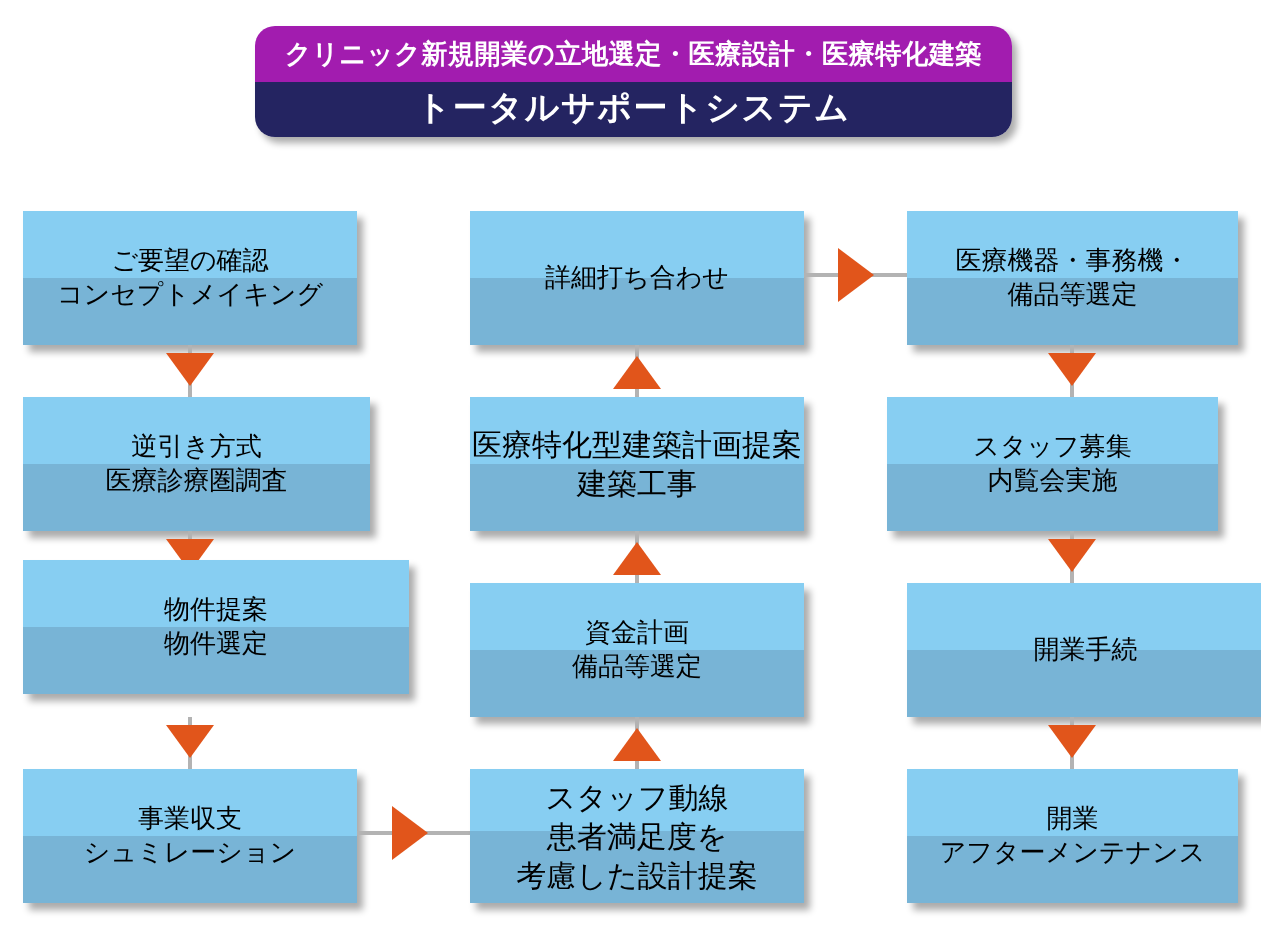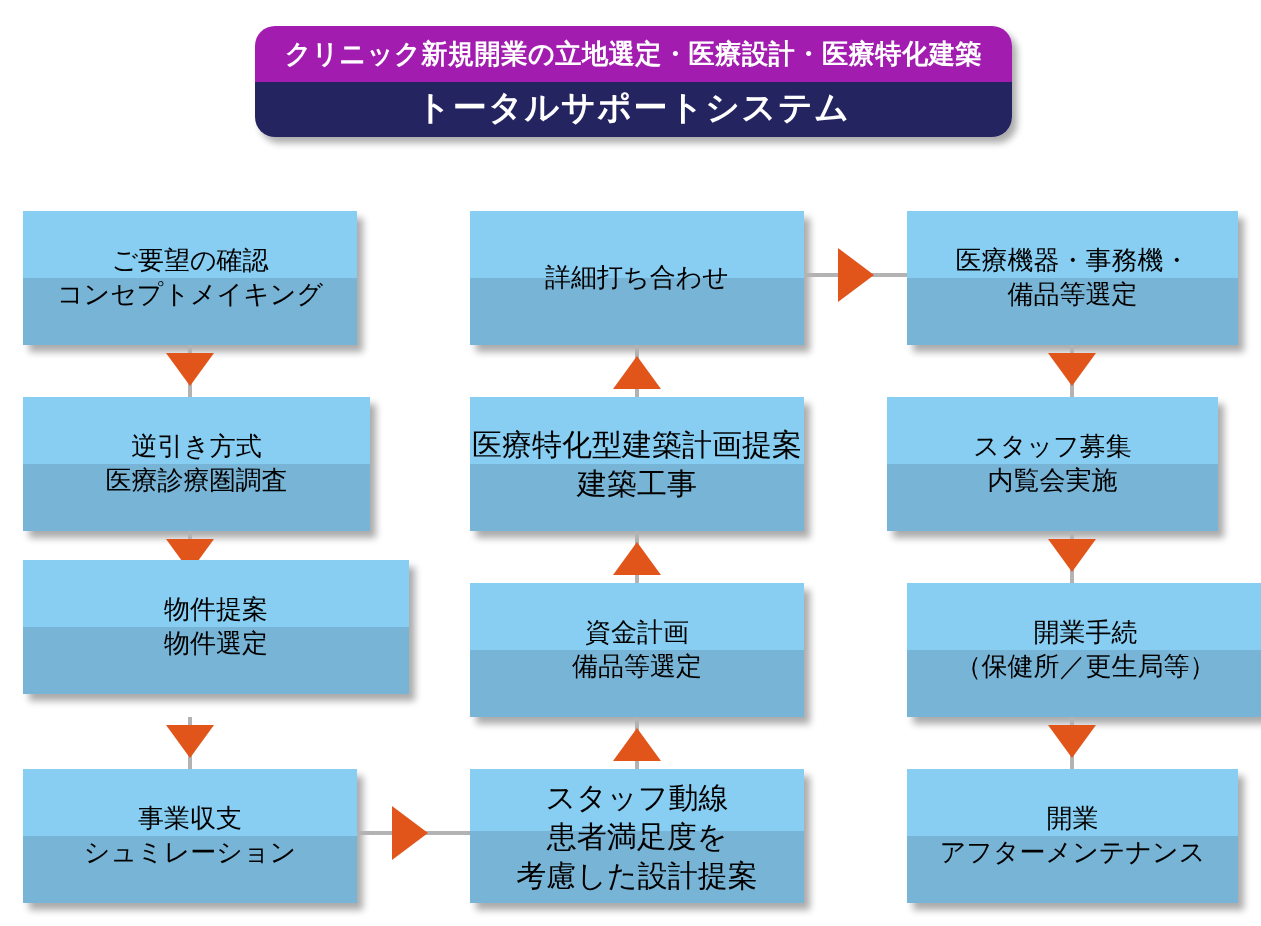--- a/index.html
+++ b/index.html
@@ -255,21 +255,20 @@
 </div>
 
 <div class="vline" style="left:1070px; top:531px; width:4px; height:52px;"></div>
 <div class="arrow-down" style="left:1048px; top:539px;"></div>
 
 <div class="node" style="left:907px; top:583px; width:357px; height:134px;">
   <div class="half-top" style="height:67px;"></div>
   <div class="half-bottom" style="height:67px;"></div>
   <div class="labels">
     <span class="l-26">開業手続</span>
-    <span class="l-26">（保健所／更生局等）</span>
   </div>
 </div>
 
 <div class="vline" style="left:1070px; top:717px; width:4px; height:52px;"></div>
 <div class="arrow-down" style="left:1048px; top:725px;"></div>
 
 <div class="node" style="left:907px; top:769px; width:331px; height:134px;">
   <div class="half-top" style="height:67px;"></div>
   <div class="half-bottom" style="height:67px;"></div>
   <div class="labels">

